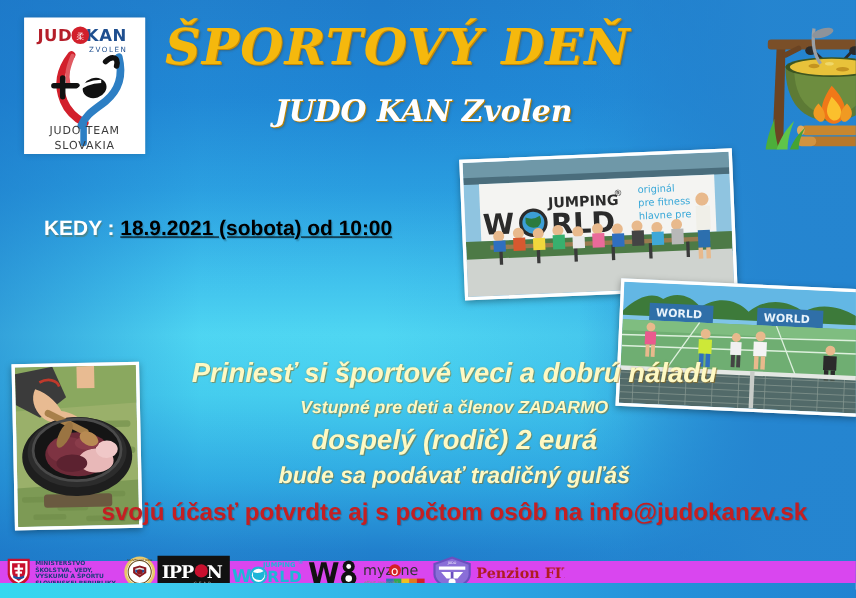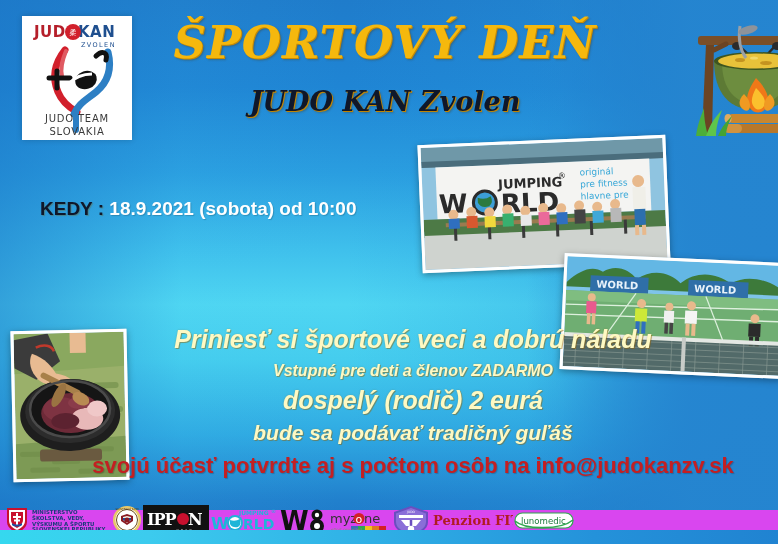--- a/index.html
+++ b/index.html
@@ -100,58 +100,57 @@
     height: 136px;
   }
   .cauldron svg { display: block; width: 136px; height: 136px; }
 
   
   .title-main {
     position: absolute;
     left: 150px;
     top: 16px;
     width: 470px;
-    text-align: center;
     font-family: "DejaVu Serif", serif;
     font-style: italic;
     font-weight: bold;
     font-size: 45px;
     letter-spacing: 1px;
     color: #f5b80d;
     text-shadow: 1px 1px 0 #c78a05, 2px 2px 2px rgba(80,50,0,0.32);
     white-space: nowrap;
   }
   .title-sub {
     position: absolute;
     left: 150px;
     top: 86px;
     width: 470px;
     text-align: center;
     font-family: "DejaVu Serif", serif;
     font-style: italic;
     font-weight: bold;
     font-size: 27px;
-    color: #0f172a;
+    color: #ffffff;
     text-shadow: 1px 1px 0 #bf8404, 2px 2px 2px rgba(80,50,0,0.3);
     white-space: nowrap;
   }
 
   
   .info-line {
     position: absolute;
     left: 40px;
     font-size: 19px;
     font-weight: bold;
     white-space: nowrap;
     text-shadow: 1px 1px 1px rgba(0,0,0,0.18);
   }
   .info-kedy { top: 198px; }
   .info-kde  { top: 243px; }
-  .lbl-yellow { color: #0f172a; text-shadow: 1px 1px 1px rgba(120,90,0,0.35); }
-  .val-red { color: #ffffff; }
+  .lbl-yellow { color: #ffffff; text-shadow: 1px 1px 1px rgba(120,90,0,0.35); }
+  .val-red { color: #000000; text-decoration: underline; }
 
   
   .photo {
     position: absolute;
     background: #bcd9ea;
     border: 3px solid #ffffff;
     box-shadow: 0 2px 7px rgba(0,0,0,0.35);
     overflow: hidden;
   }
   .photo svg { display: block; width: 100%; height: 100%; }
@@ -566,26 +565,19 @@
       </svg>
     </div>
 
     <div class="spon">
       <svg width="82" height="30" viewBox="0 0 82 30" xmlns="http://www.w3.org/2000/svg">
         <text x="2" y="20" font-family="DejaVu Serif, serif" font-size="13" font-weight="bold" fill="#b01c22">Penzion FIT</text>
       </svg>
     </div>
 
 
-    <div class="spon">
-      <svg width="62" height="30" viewBox="0 0 62 30" xmlns="http://www.w3.org/2000/svg">
-        <rect x="2" y="8" width="58" height="15" rx="7.5" fill="#ffffff" stroke="#2fa84f" stroke-width="1.2"></rect>
-        <path d="M2 16 C12 25 48 25 60 15" stroke="#2fa84f" stroke-width="1.6" fill="none"></path>
-        <text x="8" y="19" font-family="DejaVu Sans, sans-serif" font-size="8.6" fill="#1b7a3a">lunomedic</text>
-      </svg>
-    </div>
 
   </div>
 
   <div class="strip-white-under"></div>
   <div class="bottom-strip"></div>
 
 </div>
 
 </body></html>

